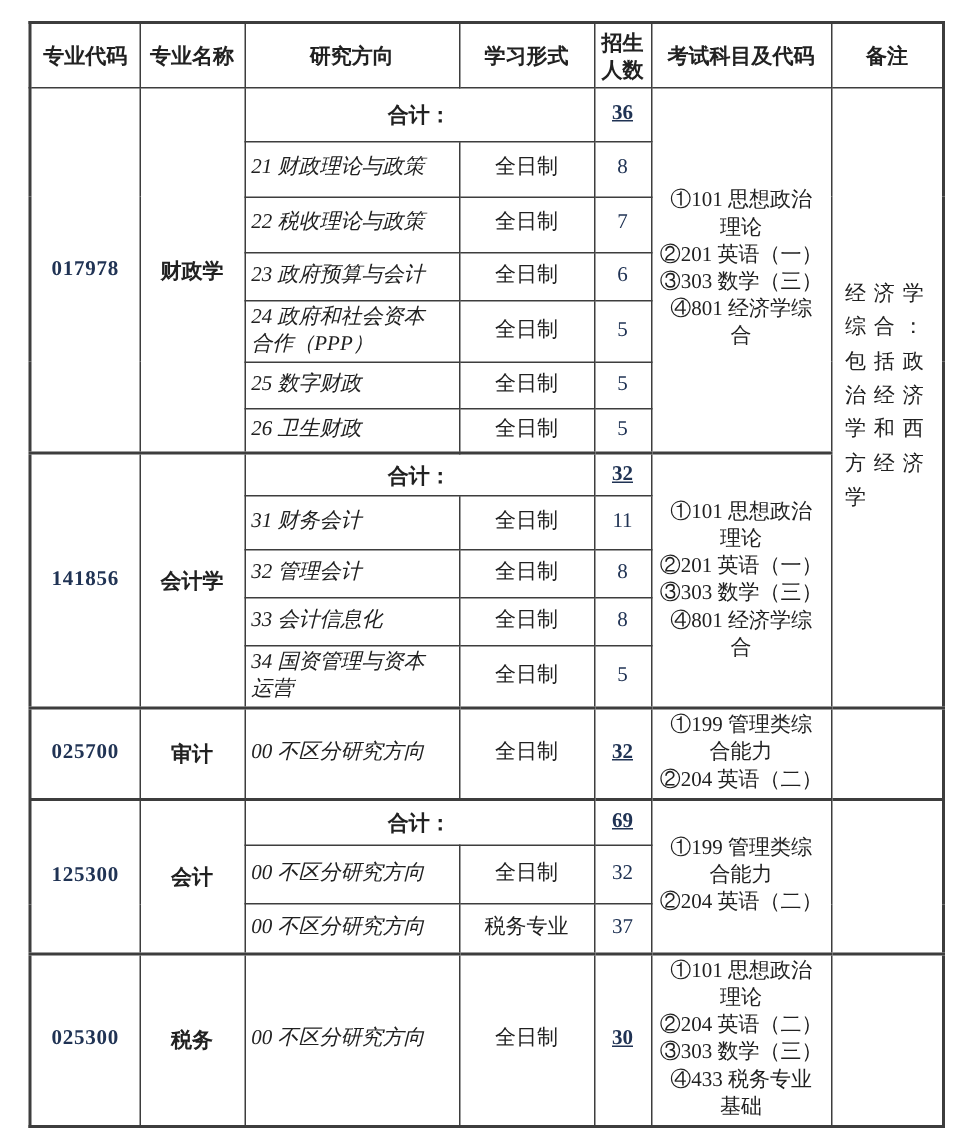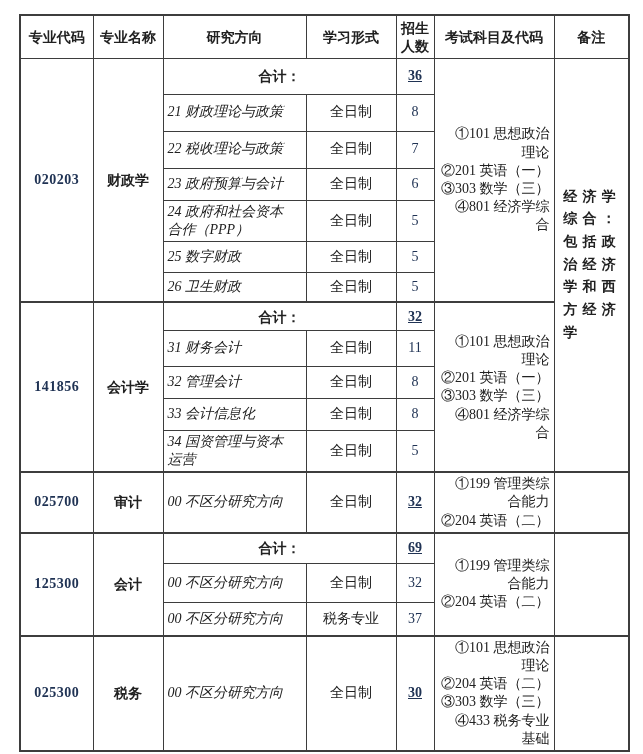--- a/index.html
+++ b/index.html
@@ -72,26 +72,26 @@
   }
   td.num.bold { font-weight: bold; text-decoration: underline; }
   td.total-label {
     text-align: center;
     font-family: "Liberation Sans", "DejaVu Sans", sans-serif;
     font-weight: bold;
     font-size: 14.5px;
     padding-right: 9px;
   }
   td.exam {
-    text-align: right;
+    text-align: center;
     white-space: pre-line;
     padding: 4px 5px 4px 7px;
     line-height: 1.29;
   }
-  td.remark { padding: 2px 2px; font-weight: bold; }
+  td.remark { padding: 2px 2px; }
   .remark-inner {
     width: 56px;
     margin: 0 auto;
     text-align: justify;
     letter-spacing: 3.5px;
     line-height: 1.62;
   }
 </style>
 </head>
 <body>
@@ -114,21 +114,21 @@
         <th>研究方向</th>
         <th>学习形式</th>
         <th>招生人数</th>
         <th>考试科目及代码</th>
         <th>备注</th>
       </tr>
     </thead>
     <tbody>
 
       <tr style="height:36px">
-        <td class="code" rowspan="7">020203</td>
+        <td class="code" rowspan="7">017978</td>
         <td class="name" rowspan="7">财政学</td>
         <td class="total-label" colspan="2">合计：</td>
         <td class="num bold">36</td>
         <td class="exam" rowspan="7">①101 思想政治
 理论
 ②201 英语（一）
 ③303 数学（三）
 ④801 经济学综
 合</td>
         <td class="remark" rowspan="12">

